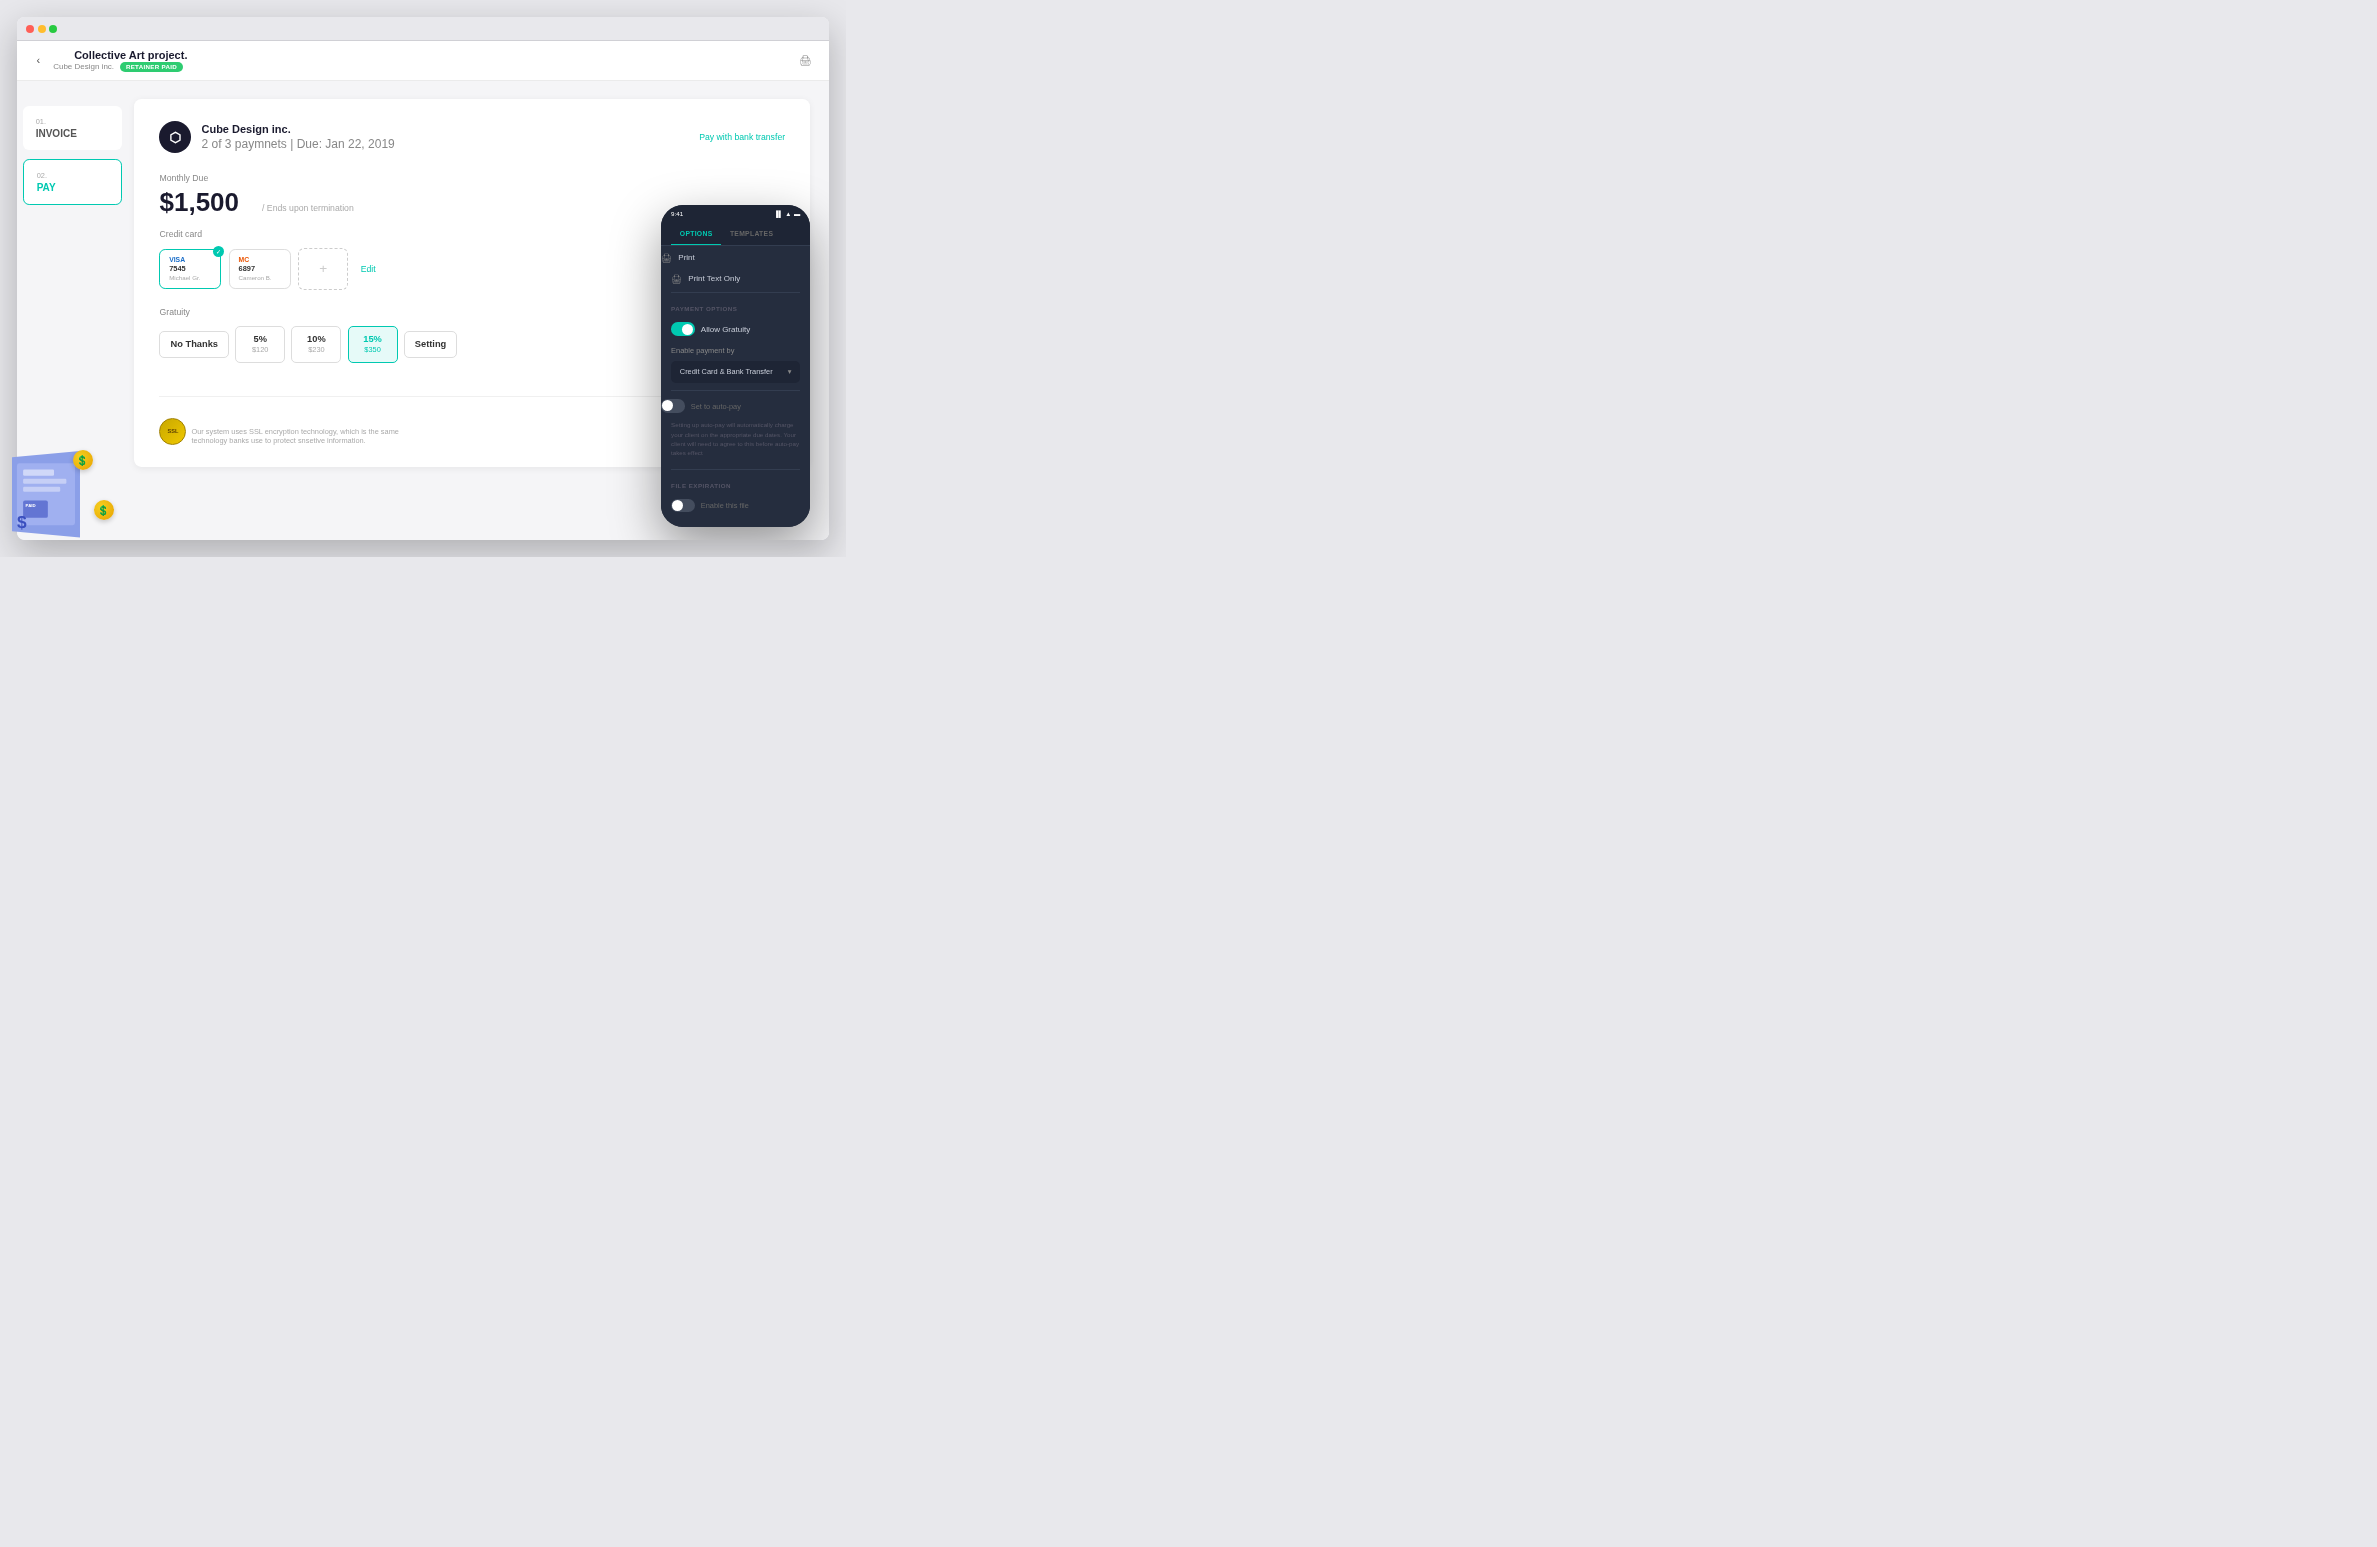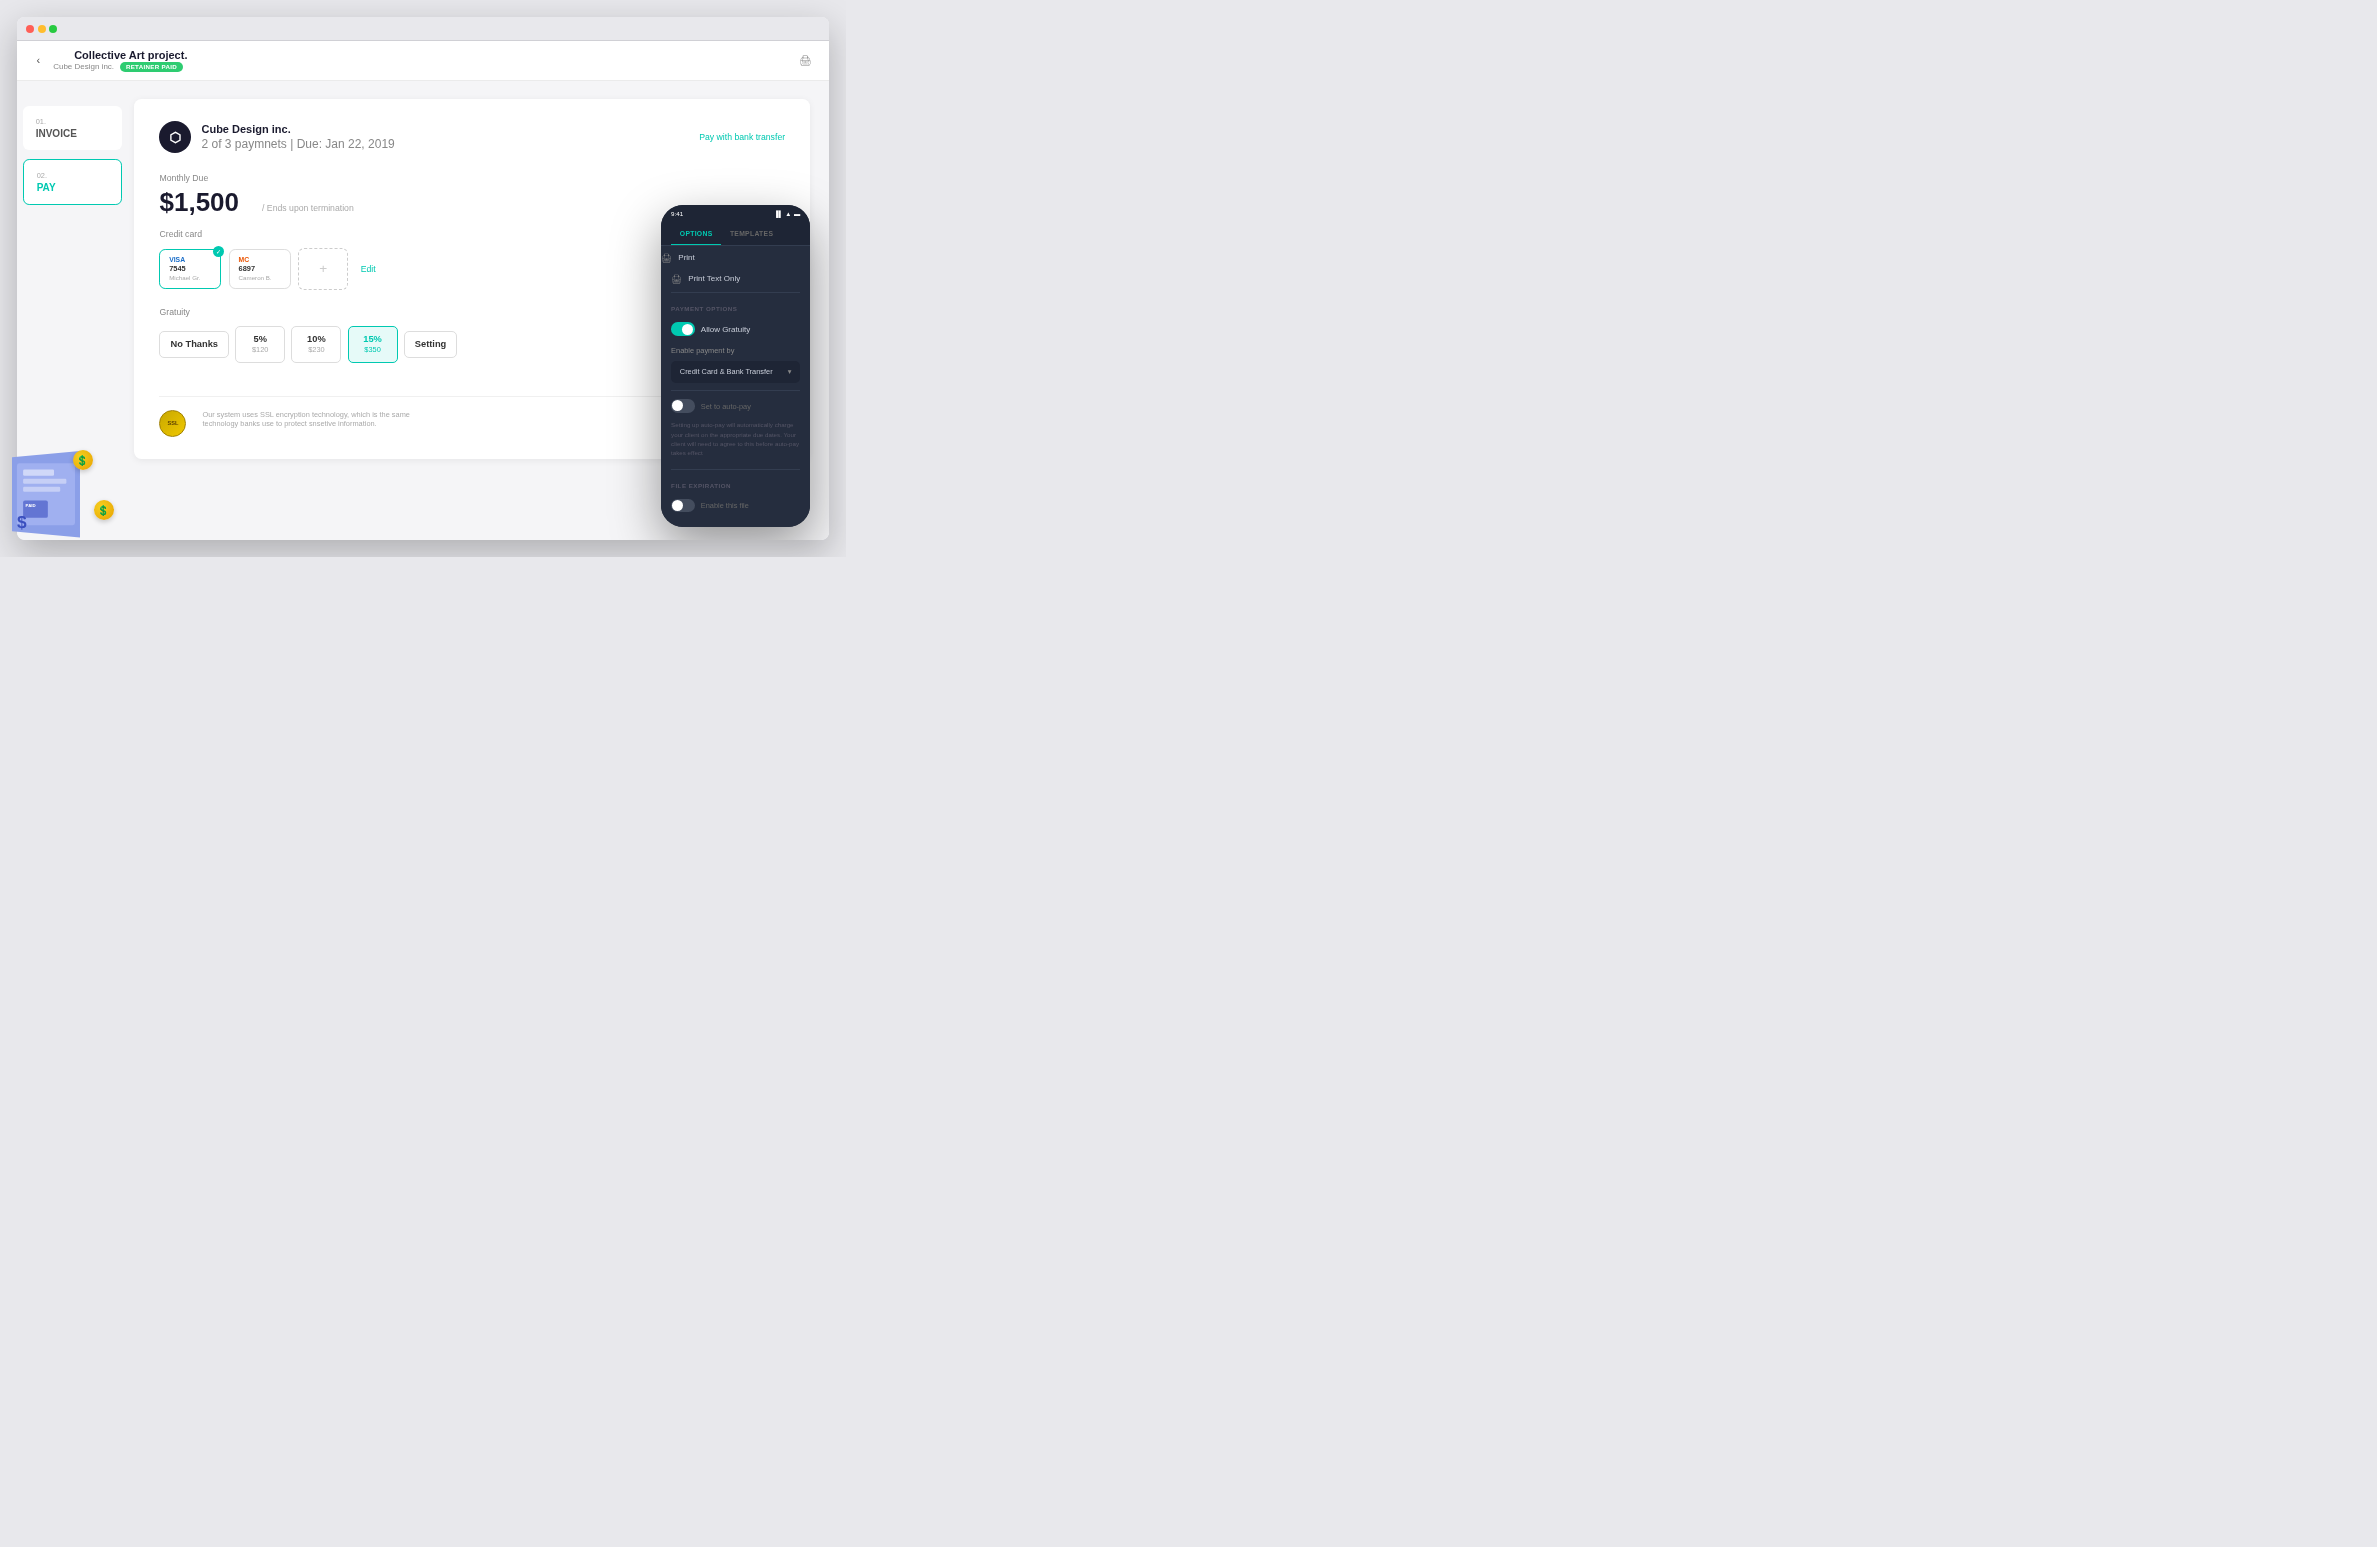--- a/index.html
+++ b/index.html
@@ -397,22 +397,23 @@
       display: flex;
       align-items: center;
       justify-content: space-between;
       margin-top: 15px;
       padding-top: 12.4px;
       border-top: 0.6px solid #f0f0f0;
     }
 
     .ssl-left {
       display: flex;
-      align-items: flex-start;
-      gap: 16px;
+      align-items: flex-end;
+      gap: 5px;
+      margin-top: 8px;
     }
 
     .ssl-badge {
       width: 27px;
       height: 27px;
       border-radius: 50%;
       background: linear-gradient(135deg, #c8a800, #f0c800);
       display: flex;
       align-items: center;
       justify-content: center;
@@ -615,21 +616,21 @@
 
     .phone-dropdown-arrow {
       color: #888;
       font-size: 7.4px;
     }
 
     .phone-autopay-row {
       display: flex;
       align-items: center;
       gap: 6.2px;
-      padding: 5px 10px;
+      padding: 5px 0;
     }
 
     .phone-autopay-label {
       font-size: 7.4px;
       color: #666;
     }
 
     .phone-autopay-desc {
       font-size: 6.2px;
       color: #556;

